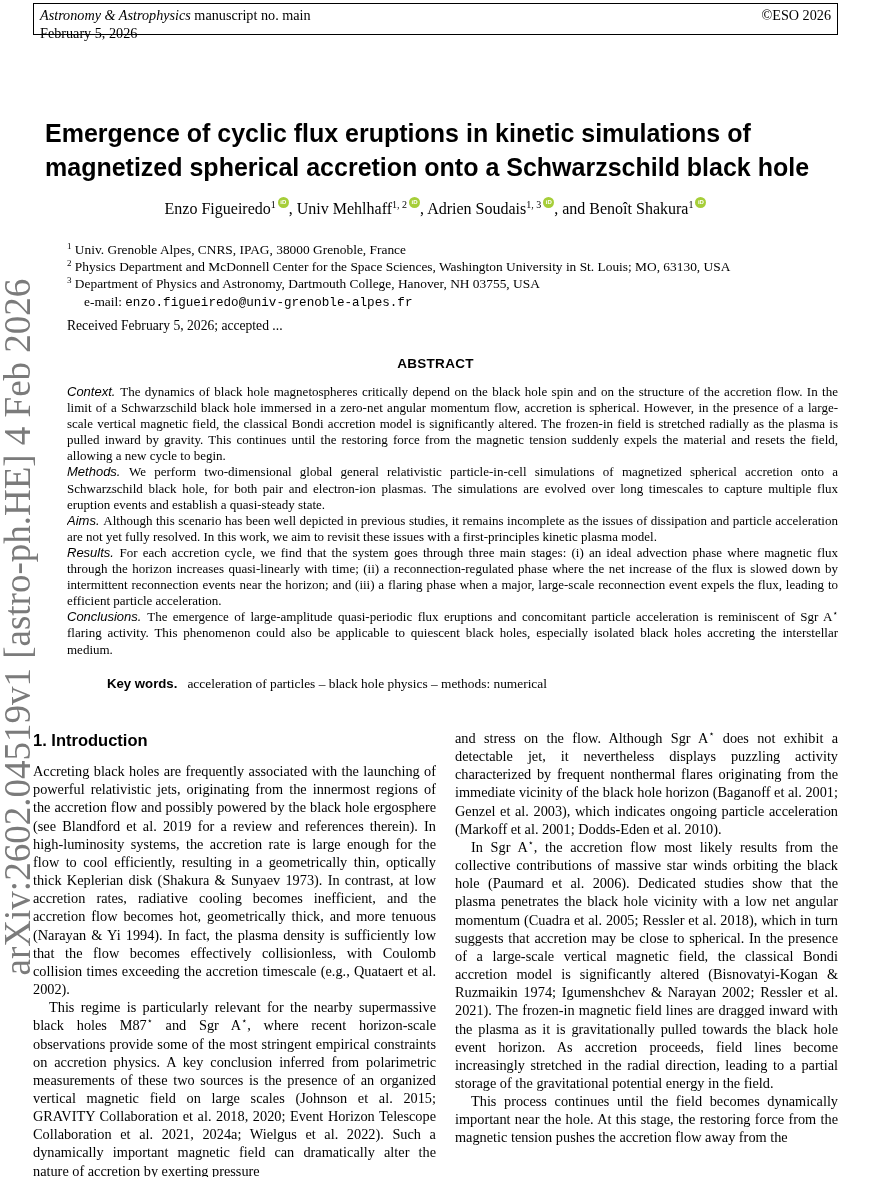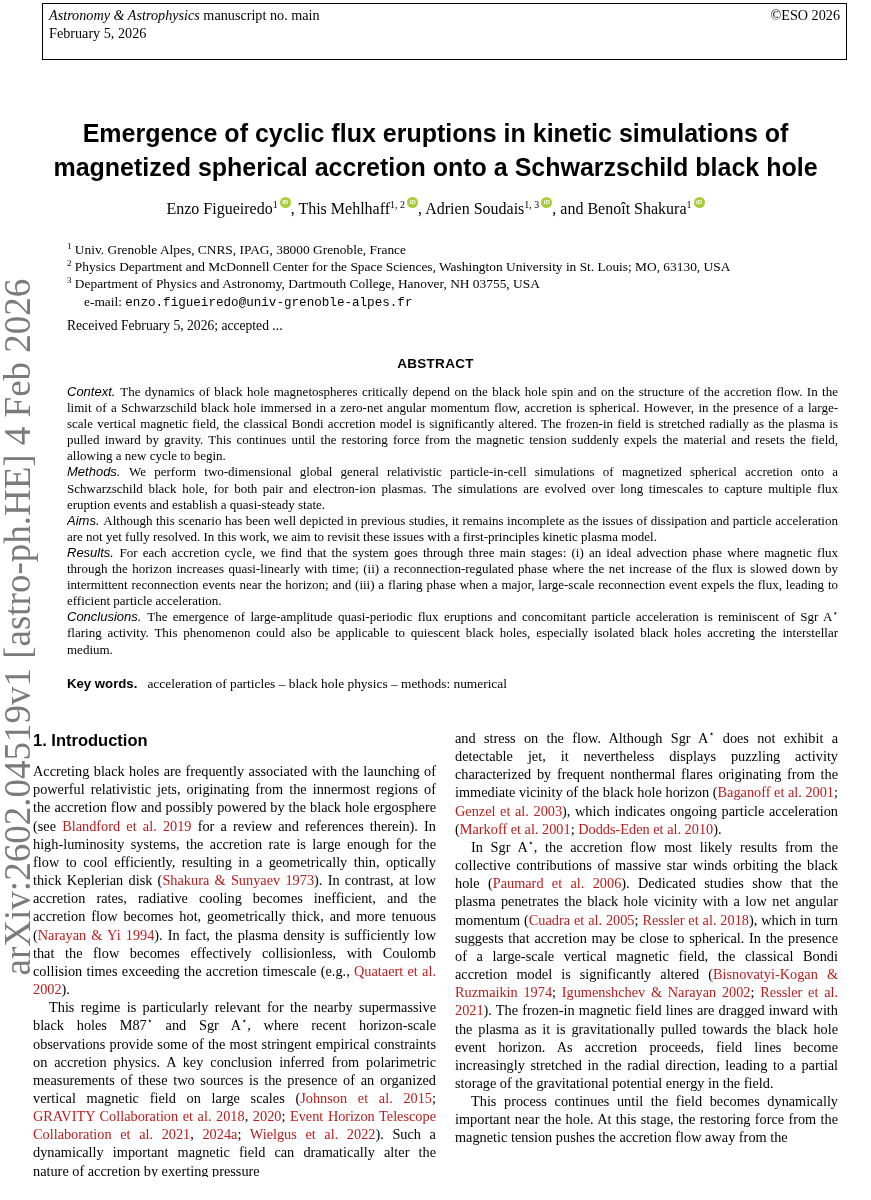--- a/index.html
+++ b/index.html
@@ -1,52 +1,52 @@
 <!DOCTYPE html>
 <html lang="en"><head>
 <meta charset="utf-8">
 <style>
   html,body{margin:0;padding:0;background:#ffffff;}
   .page{position:relative;width:871px;height:1200px;background:#fff;overflow:hidden;
         font-family:"Liberation Serif",serif;color:#000;}
-  .headerbox{position:absolute;left:33px;top:3px;width:805px;height:57px;
-             border:1px solid #000;box-sizing:border-box;font-size:14.2px;line-height:18px;margin-left:9px;}
+  .headerbox{position:absolute;left:33px;top:3px;width:805px;height:32px;
+             border:1px solid #000;box-sizing:border-box;font-size:14.2px;line-height:18px;}
   .headerbox .hleft{position:absolute;left:6px;top:2px;}
   .headerbox .hright{position:absolute;right:6px;top:2px;}
   .it{font-style:italic;}
-  .title{position:absolute;left:45px;top:116px;width:781px;text-align:center;
+  .title{position:absolute;left:45px;top:116px;width:781px;
          font-family:"Liberation Sans",sans-serif;font-weight:bold;font-size:25px;line-height:34px;}
   .authors{position:absolute;left:33px;top:197px;width:805px;text-align:center;font-size:16px;}
   .authors sup{font-size:10px;line-height:0;}
   .orcid{display:inline-block;width:11px;height:11px;border-radius:50%;background:#A6CE39;
          color:#fff;font:bold 6px/11px "Liberation Sans",sans-serif;text-align:center;
          vertical-align:super;margin-left:2px;overflow:hidden;}
   .affils{position:absolute;left:67px;top:241px;width:771px;font-size:13.4px;line-height:17px;}
   .affil{padding-left:17px;text-indent:-17px;}
   .affil sup{font-size:9px;line-height:0;}
   .emailrow{padding-left:17px;margin-top:1px;}
   .mono{font-family:"Liberation Mono","DejaVu Sans Mono",monospace;font-size:12.6px;}
   .received{position:absolute;left:67px;top:318px;width:700px;font-size:13.6px;}
   .absheading{position:absolute;left:33px;top:356px;width:805px;text-align:center;
               font-family:"Liberation Sans",sans-serif;font-weight:bold;font-size:13.5px;letter-spacing:0.3px;}
   .abstract{position:absolute;left:67px;top:384px;width:771px;height:284px;overflow:hidden;
             font-size:13px;line-height:16.1px;text-align:justify;}
   .abstract .par{margin:0;}
   .lead{font-family:"Liberation Sans",sans-serif;font-style:italic;}
   .keywords{position:absolute;left:67px;top:676px;width:771px;font-size:13.4px;}
-  .kwlabel{font-family:"Liberation Sans",sans-serif;font-weight:bold;font-size:13.2px;}
+  .kwlabel{font-family:"Liberation Sans",sans-serif;font-weight:bold;font-size:13.2px;margin-left:40px;}
   .col{position:absolute;top:729px;height:448px;overflow:hidden;text-align:justify;
        font-size:14.3px;line-height:18.15px;hyphens:auto;}
   .col-left{left:33px;width:403px;}
   .col-right{left:455px;width:383px;}
   .sechead{font-family:"Liberation Sans",sans-serif;font-weight:bold;font-size:16.5px;
            margin:2px 0 13px 0;text-align:left;}
   .par{margin:0;}
   .par.indent{text-indent:16px;}
-  .link{color:#b91c1c;}
+  .link{color:#000000;}
   sup{font-size:68%;line-height:0;}
   .footer{position:absolute;left:33px;top:1177px;width:805px;text-align:right;font-size:14.2px;}
   .watermark{position:absolute;left:-4px;top:977px;width:700px;transform:rotate(-90deg);
              transform-origin:0 0;font-family:"Liberation Serif",serif;font-size:37px;
              color:#7b7b7b;white-space:nowrap;text-align:center;}
 </style>
 </head>
 <body>
 
 <div class="page">
@@ -59,21 +59,21 @@
       <div>February 5, 2026</div>
     </div>
     <div class="hright">©ESO 2026</div>
   </div>
 
   <div class="title">
     <div>Emergence of cyclic flux eruptions in kinetic simulations of</div>
     <div>magnetized spherical accretion onto a Schwarzschild black hole</div>
   </div>
 
-  <div class="authors"><span>Enzo Figueiredo</span><sup>1</sup><span class="orcid">iD</span><span>, This Mehlhaff</span><sup>1, 2</sup><span class="orcid">iD</span><span>, Adrien Soudais</span><sup>1, 3</sup><span class="orcid">iD</span><span>, and Benoît Shakura</span><sup>1</sup><span class="orcid">iD</span></div>
+  <div class="authors"><span>Enzo Figueiredo</span><sup>1</sup><span class="orcid">iD</span><span>, Univ Mehlhaff</span><sup>1, 2</sup><span class="orcid">iD</span><span>, Adrien Soudais</span><sup>1, 3</sup><span class="orcid">iD</span><span>, and Benoît Shakura</span><sup>1</sup><span class="orcid">iD</span></div>
 
   <div class="affils">
       <div class="affil"><sup>1</sup> <span>Univ. Grenoble Alpes, CNRS, IPAG, 38000 Grenoble, France</span></div>
       <div class="affil"><sup>2</sup> <span>Physics Department and McDonnell Center for the Space Sciences, Washington University in St. Louis; MO, 63130, USA</span></div>
       <div class="affil"><sup>3</sup> <span>Department of Physics and Astronomy, Dartmouth College, Hanover, NH 03755, USA</span></div>
     </div>
 
   <div class="affils emailblock" style="top:292px;">
     <div class="emailrow">
       <span>e-mail: </span><span class="mono">enzo.figueiredo@univ-grenoble-alpes.fr</span>

